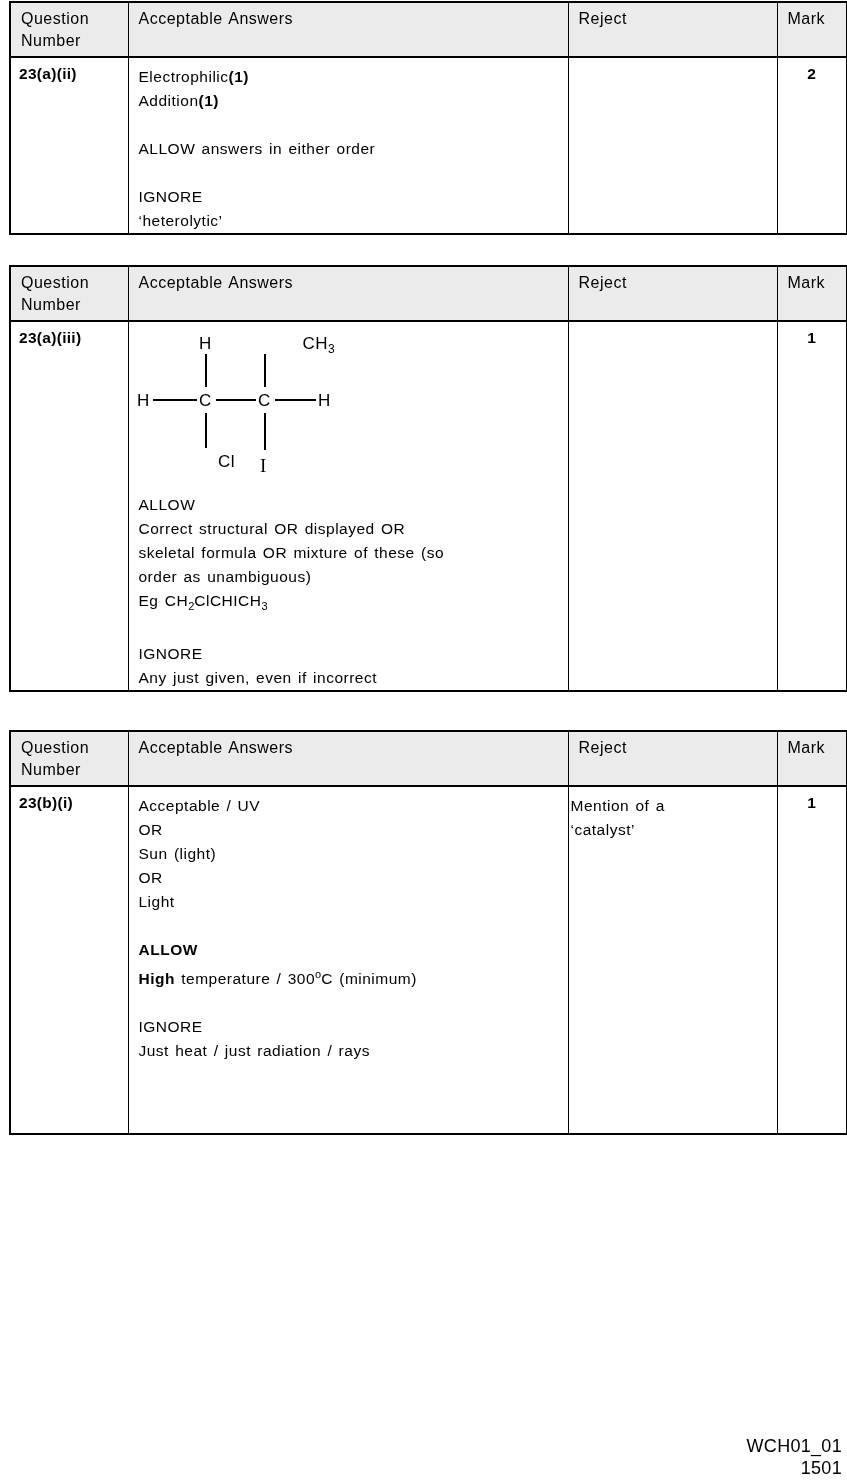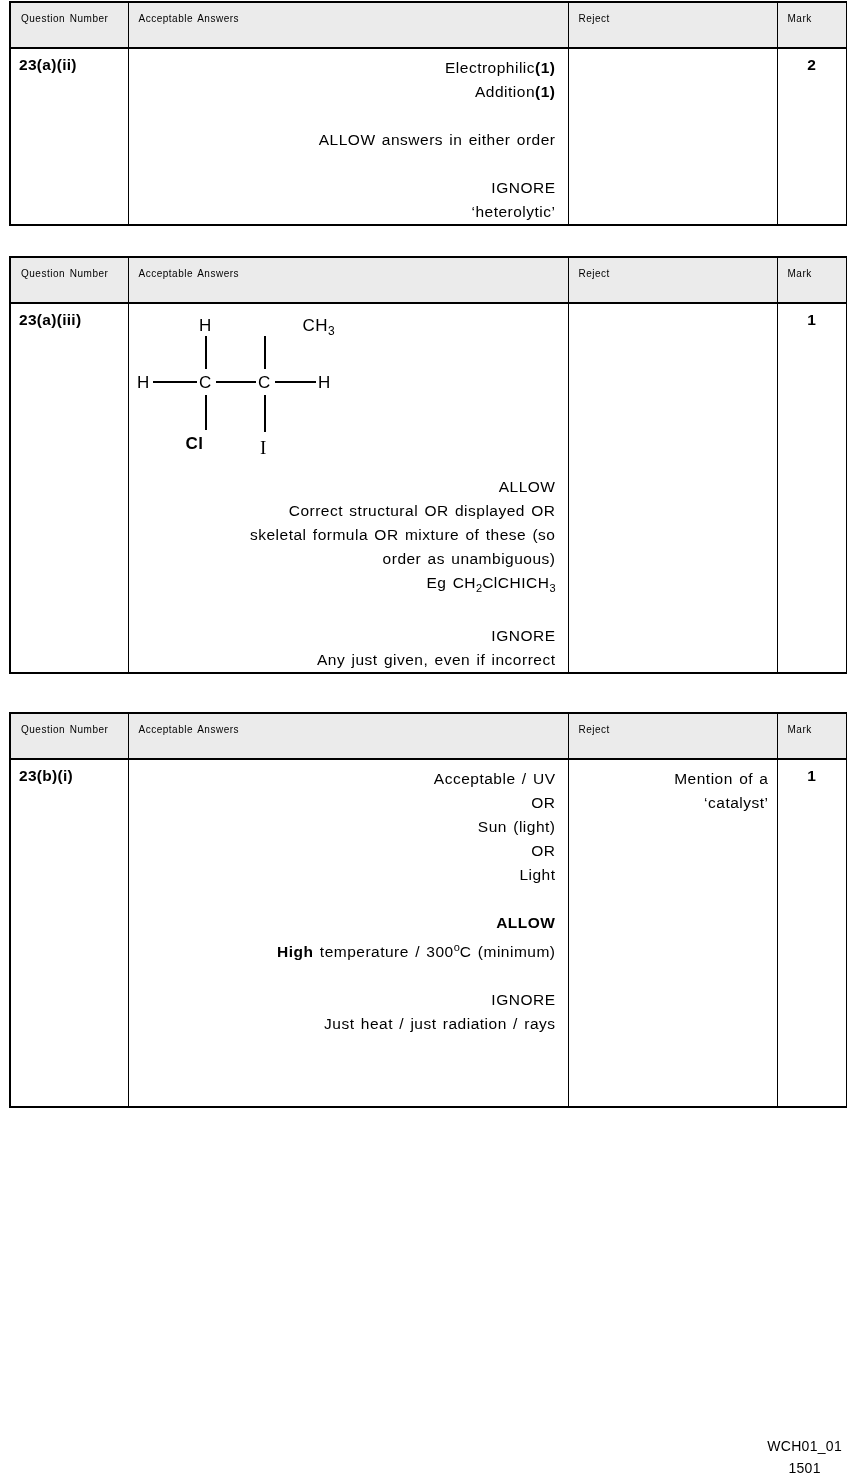--- a/index.html
+++ b/index.html
@@ -17,67 +17,67 @@
     font-size: 15.5px; letter-spacing: 0.5px; word-spacing: 1.5px;
   }
   table.ms-t2 { margin-top: 30px; }
   table.ms-t3 { margin-top: 38px; }
   col.c-q { width: 118px; } col.c-a { width: 440px; }
   col.c-r { width: 209px; } col.c-m { width: 70px; }
 
   th {
     background: #ebebeb; font-weight: normal; text-align: left;
     vertical-align: top; border: 1px solid #000; border-bottom: 2px solid #000;
-    padding: 5px 8px 4px 10px; height: 46px; line-height: 22px; font-size: 10px;
+    padding: 5px 8px 4px 10px; height: 46px; line-height: 22px; font-size: 16px;
   }
   td { border: 1px solid #000; vertical-align: top; }
   tr.t1-body { height: 146px; }
   tr.t2-body { height: 268px; }
   tr.t3-body { height: 348px; }
 
   td.q-cell { font-weight: bold; padding: 7px 4px 0 8px; letter-spacing: 0.3px; }
   td.a-cell { padding: 7px 12px 0 10px; }
-  td.r-cell { padding: 7px 8px 0 26px; }
+  td.r-cell { padding: 7px 8px 0 2px; }
   td.m-cell { font-weight: bold; text-align: center; padding-top: 7px; }
 
-  .line { display: flex; justify-content: flex-end; min-height: 24px; line-height: 24px; }
+  .line { display: flex; justify-content: flex-start; min-height: 24px; line-height: 24px; }
   .line-left { white-space: pre-wrap; }
   .b { font-weight: bold; }
   .line sub { font-size: 11px; letter-spacing: 0; }
   .line sup { font-size: 11px; letter-spacing: 0; }
   .line-right { font-weight: bold; }
 
   
   .molecule { position: relative; height: 158px; margin-top: 6px; }
   .atom {
     position: absolute; font-size: 17px; letter-spacing: 0.5px;
     line-height: 17px; background: #fff;
   }
   .atom.centered { transform: translateX(-50%); }
   .atom sub { font-size: 12px; }
   .a-top-h   { left: 67px;  top: 0; }
   .a-ch3     { left: 119px; top: 0; margin-left: 45px; }
   .a-left-h  { left: 5px;   top: 57px; }
   .a-c1      { left: 67px;  top: 57px; }
   .a-c2      { left: 126px; top: 57px; }
   .a-right-h { left: 186px; top: 57px; }
-  .a-cl      { left: 56px;  top: 118px; font-weight: bold; }
+  .a-cl      { left: 88px;  top: 118px; }
   .a-i       { left: 125px; top: 122px; font-family: "Liberation Serif", "DejaVu Serif", serif; font-size: 19px; }
   .bond { position: absolute; background: #000; }
   .bd-h1 { left: 14px;  top: 64px; width: 44px; height: 2px; }
   .bd-cc { left: 77px;  top: 64px; width: 40px; height: 2px; }
   .bd-h2 { left: 136px; top: 64px; width: 41px; height: 2px; }
   .bd-v1 { left: 66px;  top: 19px; width: 2px; height: 33px; }
   .bd-v2 { left: 125px; top: 19px; width: 2px; height: 33px; }
   .bd-v3 { left: 66px;  top: 78px; width: 2px; height: 35px; }
   .bd-v4 { left: 125px; top: 78px; width: 2px; height: 37px; }
 
   .footer {
-    position: absolute; right: 5px; top: 1435px; text-align: center;
-    font-size: 14px; line-height: 22px; letter-spacing: 0.3px;
+    position: absolute; right: 5px; top: 1435px; text-align: right;
+    font-size: 18px; line-height: 22px; letter-spacing: 0.3px;
   }
 </style>
 </head>
 <body>
 
 <div class="sheet">
 
   <table class="ms-table ms-t1">
     <colgroup>
         <col class="c-q">

